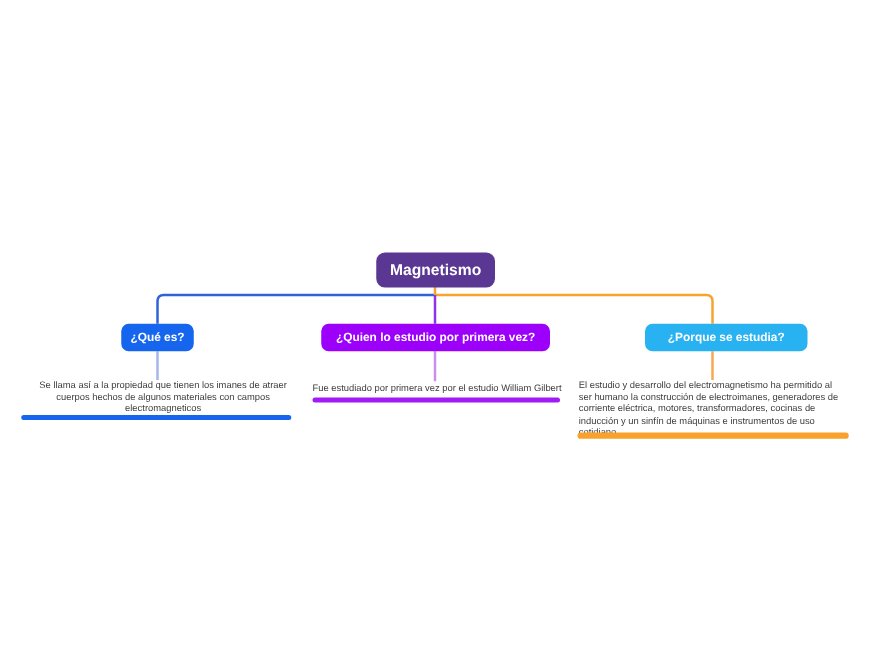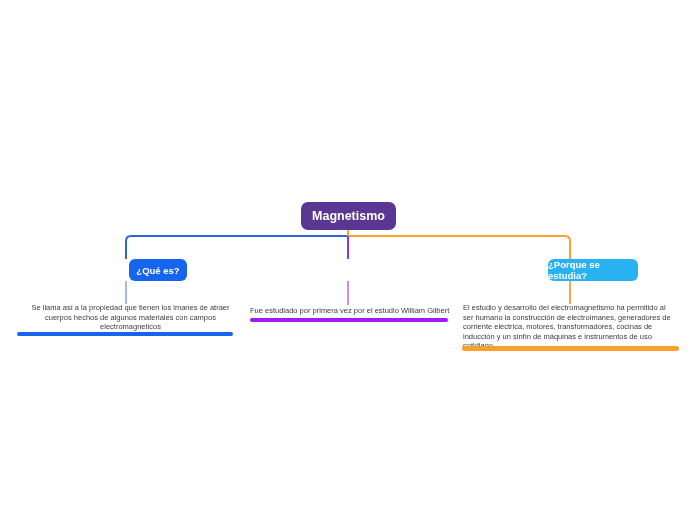--- a/index.html
+++ b/index.html
@@ -11,24 +11,24 @@
   svg.connectors{position:absolute;left:0;top:0;z-index:0;}
   .node{
     position:absolute;z-index:2;color:#ffffff;font-weight:bold;
     display:flex;align-items:center;justify-content:center;
     box-sizing:border-box;cursor:pointer;
   }
   .node-root{
     left:301px;top:186px;width:95px;height:28px;border-radius:7px;
     background:#5b3794;font-size:12.5px;
   }
-  .node-child{height:22px;top:243px;border-radius:6px;font-size:9.5px;margin-left:32px;}
+  .node-child{height:22px;top:243px;border-radius:6px;font-size:9.5px;}
   .node-que{left:97px;width:58px;background:#1565ef;}
   .node-quien{left:257px;width:183px;background:#9d00fa;}
-  .node-porque{left:516px;width:90px;background:#29b2f2;}
+  .node-porque{left:516px;width:130px;background:#29b2f2;}
   .note{
     position:absolute;z-index:1;color:#3d3d3d;font-size:7.5px;line-height:9.6px;
   }
   .note-1{left:18px;top:287px;width:225px;text-align:center;}
   .note-2{left:250px;top:290px;width:198px;text-align:center;white-space:nowrap;}
   .note-3{left:463px;top:287px;width:215px;text-align:left;}
   .underline{position:absolute;z-index:1;border-radius:3px;}
   .underline-1{left:17px;top:316px;width:216px;height:4px;background:#1565ef;}
   .underline-2{left:250px;top:302px;width:198px;height:4px;background:#a21af5;}
   .underline-3{left:462px;top:330px;width:217px;height:5px;background:#f8a12b;}
@@ -49,20 +49,23 @@
   </svg>
 
   <div class="node node-root">
     <span>Magnetismo</span>
   </div>
 
   <div class="node node-child node-que">
     <span>¿Qué es?</span>
   </div>
 
+  <div class="node node-child node-quien">
+    <span>¿Quien lo estudio por primera vez?</span>
+  </div>
 
   <div class="node node-child node-porque">
     <span>¿Porque se estudia?</span>
   </div>
 
   <div class="note note-1">Se llama así a la propiedad que tienen los imanes de atraer cuerpos hechos de algunos materiales con campos electromagneticos</div>
   <div class="underline underline-1"></div>
 
   <div class="note note-2">Fue estudiado por primera vez por el estudio William Gilbert</div>
   <div class="underline underline-2"></div>

